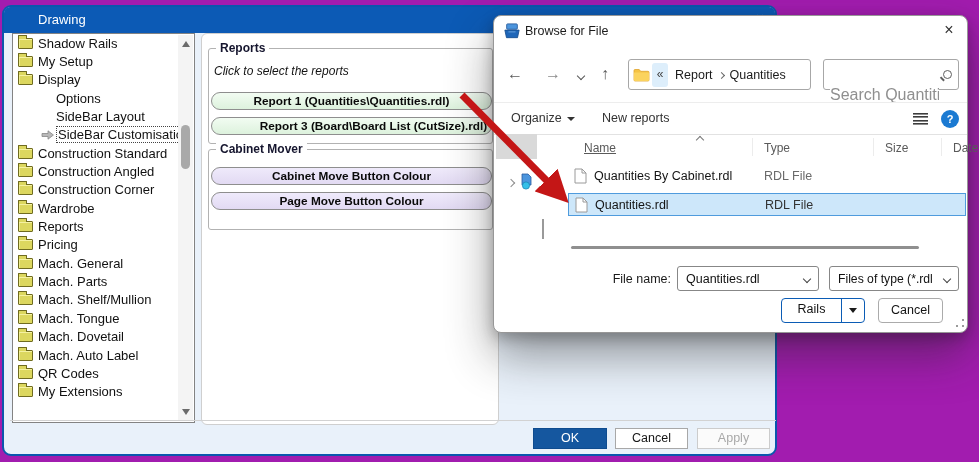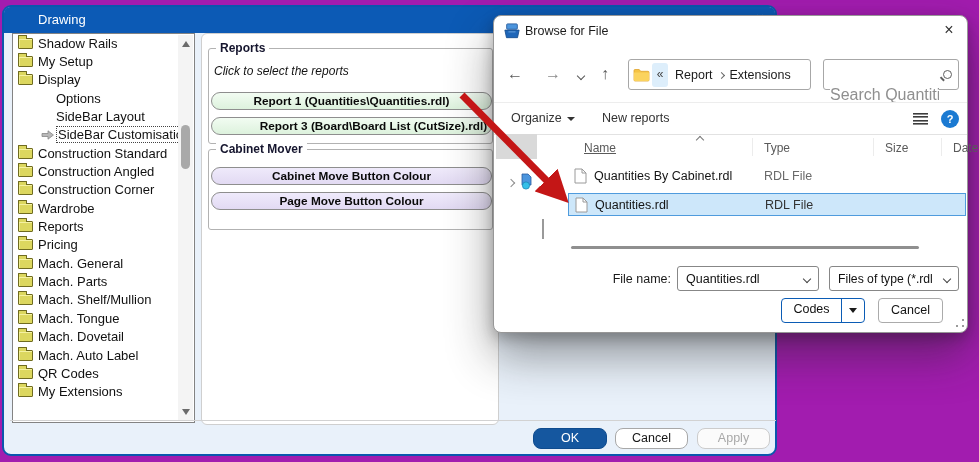--- a/index.html
+++ b/index.html
@@ -54,21 +54,21 @@
   #reports-hint { left:5px; top:15px; font-style:italic; font-size:12px; color:#141414; }
   .gbtn { position:absolute; left:2px; width:281px; height:18px; border:1px solid #8e8e8e; border-radius:9px;
     font-weight:bold; font-size:11.8px; text-align:center; line-height:16px; color:#0a0a0a; cursor:pointer; }
   .gbtn.green { background:linear-gradient(#f2fcf2,#ddf2dd); }
   .gbtn.purple { background:linear-gradient(#efeafb,#e2daf3); }
   #report1-btn { top:43px; } #report3-btn { top:68px;padding-left:44px; }
   #cabinet-move-btn { top:17px; } #page-move-btn { top:42px; }
 
   
   #footer-sep { left:6px; top:413px; width:766px; height:1px; background:#d2d2d2; }
-  .dlgbtn { position:absolute; height:21px; border-radius:8px; font-size:12.5px; text-align:center; line-height:19px; cursor:pointer; }
+  .dlgbtn { position:absolute; height:21px; border-radius:0; font-size:12.5px; text-align:center; line-height:19px; cursor:pointer; }
   #ok-btn { left:529px; top:421px; width:74px; background:#15579f; border:1px solid #0f4c8f; color:#fff; }
   #dw-cancel-btn { left:611px; top:421px; width:73px; background:#fff; border:1px solid #a8a8a8; color:#161616; }
   #apply-btn { left:693px; top:421px; width:73px; background:#fbfbfb; border:1px solid #cccccc; color:#a9a9a9; }
 
   
   #browse-dialog {
     left:493px; top:15px; width:475px; height:318px; background:#fff;
     border:1px solid #979797; border-radius:8px;
     box-shadow: 0 22px 46px rgba(35,35,35,.46), 0 5px 14px rgba(0,0,0,.25);
   }
@@ -287,21 +287,21 @@
     <div id="address-bar" class="abs">
       <span>
           <svg width="17" height="14" viewBox="0 0 17 14">
             <path d="M1 2.5 a1 1 0 0 1 1-1 h4.2 l1.5 1.8 H15 a1 1 0 0 1 1 1 V12 a1 1 0 0 1 -1 1 H2 a1 1 0 0 1 -1-1 Z" fill="#f5c344" stroke="#dfa32e" stroke-width="0.8"></path>
             <path d="M1 4.6 H16 V12 a1 1 0 0 1 -1 1 H2 a1 1 0 0 1 -1-1 Z" fill="#fbd35e"></path>
           </svg>
         </span>
       <span id="addr-chip">«</span>
       <span class="crumb">Report</span>
       <span class="chev right crumb-sep"></span>
-      <span class="crumb">Extensions</span>
+      <span class="crumb">Quantities</span>
     </div>
 
     <div id="search-box" class="abs">
       <input id="search-input" placeholder="Search Quantities" style="">
       <span id="search-glass"></span>
     </div>
 
     <div id="sep-nav" class="abs"></div>
     <div id="toolbar-organize" class="abs"><span>Organize</span><span class="caret"></span></div>
     <div id="toolbar-newfolder" class="abs">New reports</div>
@@ -353,21 +353,21 @@
     <div id="fn-label" class="abs">File name:</div>
     <div id="fn-combo" class="combo">
       <input id="fn-input" value="Quantities.rdl" style="">
       <span class="chev down"></span>
     </div>
     <div id="ft-combo" class="combo">
       <span id="ft-value">Files of type (*.rdl</span>
       <span class="chev down"></span>
     </div>
     <div id="open-btn" class="abs">
-      <span id="open-label">Codes</span>
+      <span id="open-label">Rails</span>
       <span id="open-split">
           <span class="tri-dn-sm"></span>
         </span>
     </div>
     <div id="bd-cancel-btn" class="abs">Cancel</div>
     <div id="grip" class="abs"></div>
   </div>
 
   <svg id="arrow-overlay" class="abs" viewBox="0 0 979 462">
     <defs>

